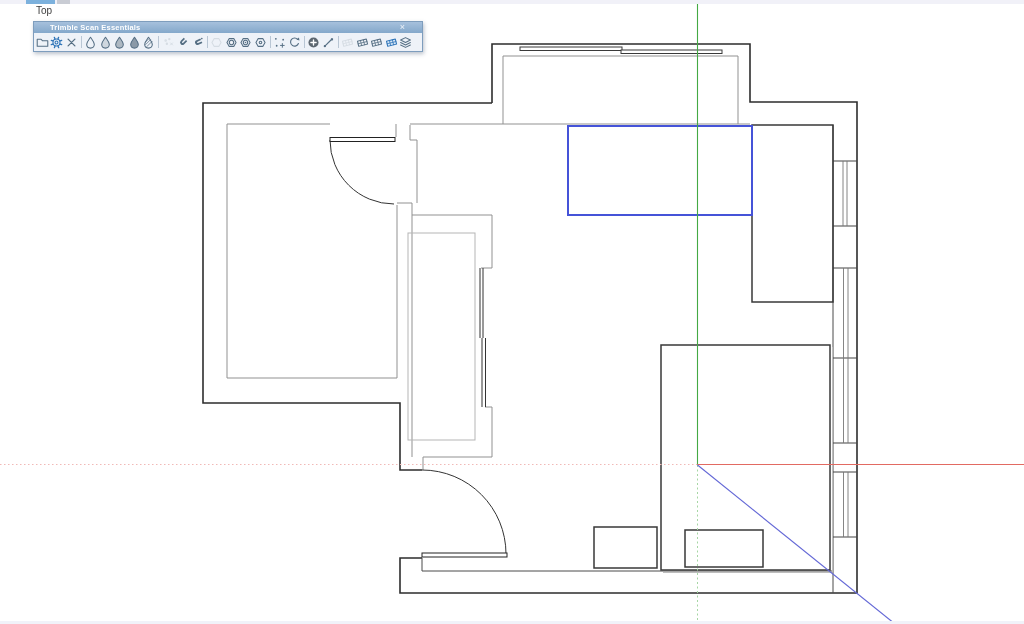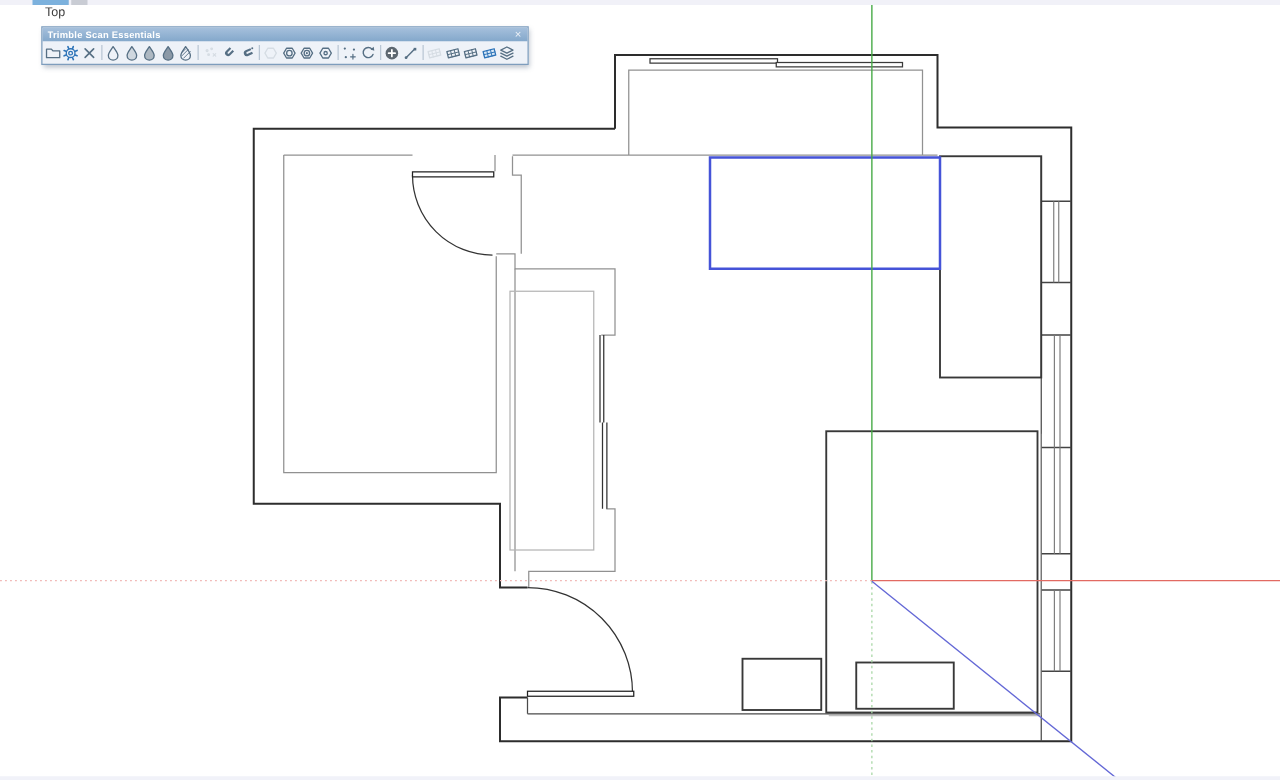--- a/index.html
+++ b/index.html
@@ -8,21 +8,21 @@
   #topstrip{position:absolute;top:0;left:0;right:0;height:4px;background:#f1f1f8;}
   .tab-sliver-blue{position:absolute;top:0;left:26px;width:29px;height:4px;background:#7cb1dd;}
   .tab-sliver-gray{position:absolute;top:0;left:57px;width:13px;height:4px;background:#c9ccd4;}
   #bottomstrip{position:absolute;bottom:0;left:0;right:0;height:3px;background:#f1f2f9;}
   #viewport-label{position:absolute;left:4px;top:5px;font-size:10px;color:#3c3c3c;margin-left:32px;}
   #plan{position:absolute;left:0;top:0;width:1024px;height:624px;}
   
   #toolbar{position:absolute;left:33px;top:21px;width:388px;border:1px solid #7e9dbd;
            background:#eef2f8;box-shadow:1px 2px 4px rgba(60,80,110,.35);}
   #toolbar-titlebar{height:11px;background:linear-gradient(#a6c0dc,#84a8cb);display:flex;
-           align-items:center;padding:0 4px;cursor:default;}
+           align-items:center;padding:0 16px;cursor:default;}
   #toolbar-title{flex:1;font-size:7.5px;font-weight:bold;color:#ffffff;letter-spacing:.2px;
            white-space:nowrap;overflow:hidden;}
   #toolbar-close{font-size:9px;color:#eef3f9;line-height:9px;padding:0 1px;cursor:pointer;}
   #toolbar-icons{display:flex;align-items:center;height:18px;padding:0 1px;}
   .tbtn{width:14.5px;height:16px;display:flex;align-items:center;justify-content:center;
         border:none;background:transparent;padding:0;margin:0;cursor:pointer;}
   .tsep{width:1px;height:12px;background:#b9c6d4;margin:0 2px;flex:0 0 1px;}
 </style>
 </head>
 <body>

